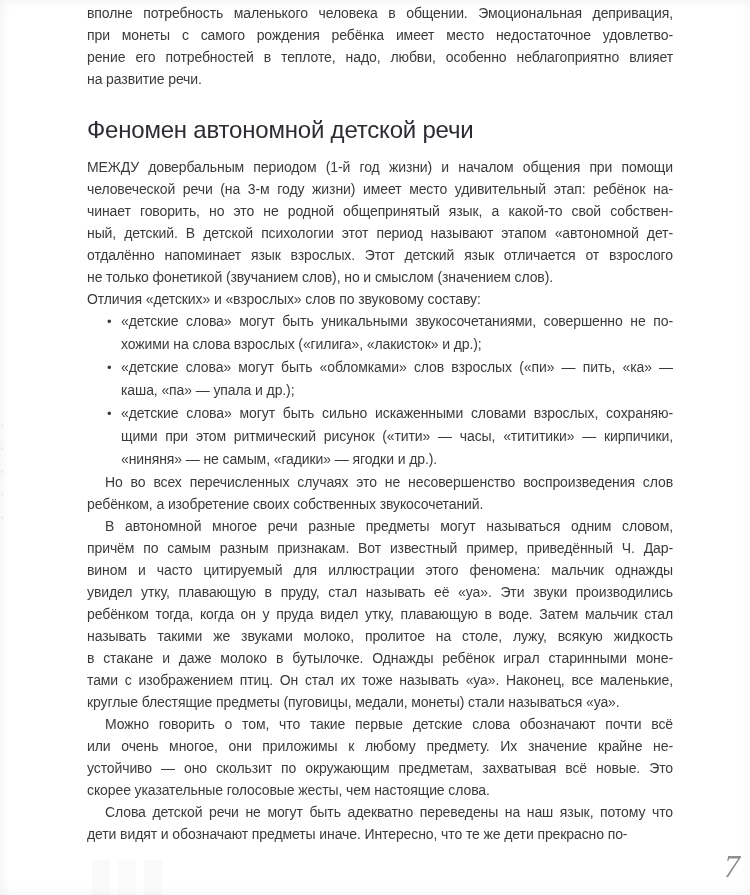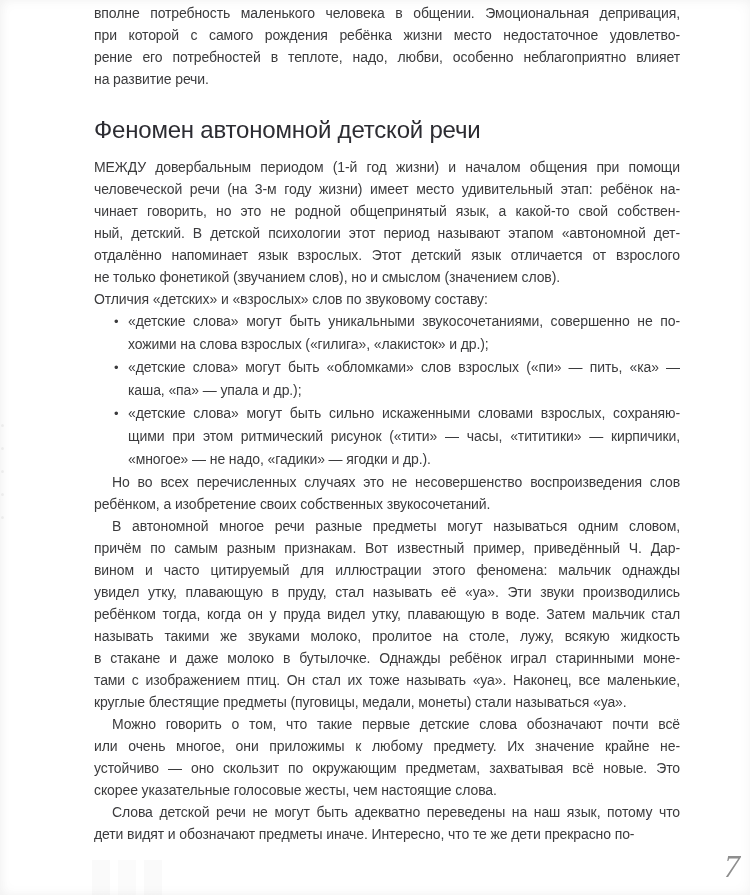--- a/index.html
+++ b/index.html
@@ -11,21 +11,21 @@
   }
   .page {
     position: relative;
     width: 750px; height: 895px;
     background: #ffffff;
     box-shadow: inset 0 0 14px rgba(0,0,0,0.045), inset 3px 0 8px rgba(0,0,0,0.025);
     overflow: hidden;
   }
   .text-col {
     position: absolute;
-    left: 94px; top: 2px;
+    left: 87px; top: 2px;
     width: 586px;
     color: #3b3b3d;
     font-size: 14px;
     letter-spacing: -0.1px;
   }
   .line {
     height: 22px;
     line-height: 22px;
     text-align: justify;
     text-align-last: justify;
@@ -84,21 +84,21 @@
     margin-bottom: 20px;
   }
 </style>
 </head>
 <body>
 
 <div class="page">
   <div class="text-col" id="text-col">
       <div>
         <div class="line">вполне потребность маленького человека в общении. Эмоциональная депривация,</div>
-        <div class="line">при которой с самого рождения ребёнка жизни место недостаточное удовлетво-</div>
+        <div class="line">при монеты с самого рождения ребёнка имеет место недостаточное удовлетво-</div>
         <div class="line">рение его потребностей в теплоте, надо, любви, особенно неблагоприятно влияет</div>
         <div class="line last">на развитие речи.</div>
       </div>
       <div class="section-heading">Феномен автономной детской речи</div>
       <div>
         <div class="line">МЕЖДУ довербальным периодом (1-й год жизни) и началом общения при помощи</div>
         <div class="line">человеческой речи (на 3-м году жизни) имеет место удивительный этап: ребёнок на-</div>
         <div class="line">чинает говорить, но это не родной общепринятый язык, а какой-то свой собствен-</div>
         <div class="line">ный, детский. В детской психологии этот период называют этапом «автономной дет-</div>
         <div class="line">отдалённо напоминает язык взрослых. Этот детский язык отличается от взрослого</div>
@@ -112,21 +112,21 @@
           <div class="line">«детские слова» могут быть уникальными звукосочетаниями, совершенно не по-<span class="bullet-marker">•</span></div>
           <div class="line last">хожими на слова взрослых («гилига», «лакисток» и др.);</div>
         </div>
         <div class="bullet-item">
           <div class="line">«детские слова» могут быть «обломками» слов взрослых («пи» — пить, «ка» —<span class="bullet-marker">•</span></div>
           <div class="line last">каша, «па» — упала и др.);</div>
         </div>
         <div class="bullet-item">
           <div class="line">«детские слова» могут быть сильно искаженными словами взрослых, сохраняю-<span class="bullet-marker">•</span></div>
           <div class="line">щими при этом ритмический рисунок («тити» — часы, «тититики» — кирпичики,</div>
-          <div class="line last">«многое» — не надо, «гадики» — ягодки и др.).</div>
+          <div class="line last">«ниняня» — не самым, «гадики» — ягодки и др.).</div>
         </div>
       </div>
       <div>
         <div class="line indent">Но во всех перечисленных случаях это не несовершенство воспроизведения слов</div>
         <div class="line last">ребёнком, а изобретение своих собственных звукосочетаний.</div>
       </div>
       <div>
         <div class="line indent">В автономной многое речи разные предметы могут называться одним словом,</div>
         <div class="line">причём по самым разным признакам. Вот известный пример, приведённый Ч. Дар-</div>
         <div class="line">вином и часто цитируемый для иллюстрации этого феномена: мальчик однажды</div>

